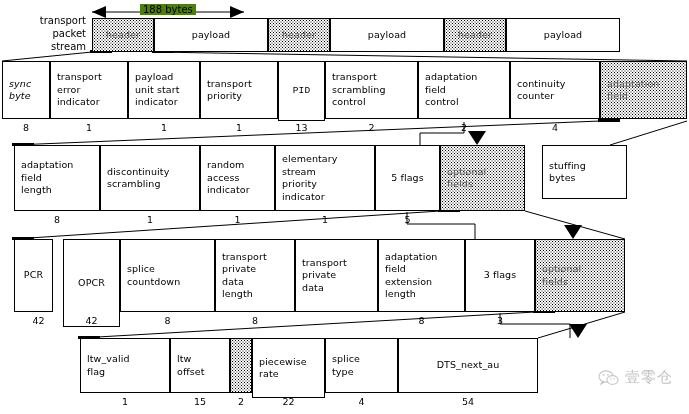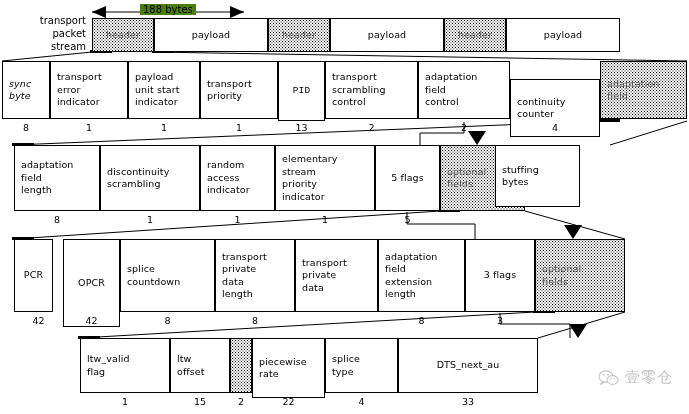--- a/index.html
+++ b/index.html
@@ -147,21 +147,21 @@
 indicator</div>
     <div class="box lbl-left" style="left:200px;top:61px;width:78px;height:58px;">transport
 priority</div>
     <div class="box" style="left:278px;top:61px;width:47px;height:60px;font-family:Liberation Mono, monospace;">PID</div>
     <div class="box lbl-left" style="left:325px;top:61px;width:93px;height:58px;">transport
 scrambling
 control</div>
     <div class="box lbl-left" style="left:418px;top:61px;width:92px;height:58px;">adaptation
 field
 control</div>
-    <div class="box lbl-left" style="left:510px;top:61px;width:90px;height:58px;margin-top:18px;">continuity
+    <div class="box lbl-left" style="left:510px;top:61px;width:90px;height:58px;">continuity
 counter</div>
     <div class="box shaded lbl-left" style="left:600px;top:61px;width:87px;height:58px;">adaptation
 field</div>
 
     <div class="bits" style="left:2px;top:122px;width:48px;">8</div>
     <div class="bits" style="left:50px;top:122px;width:78px;">1</div>
     <div class="bits" style="left:128px;top:122px;width:72px;">1</div>
     <div class="bits" style="left:200px;top:122px;width:78px;">1</div>
     <div class="bits" style="left:278px;top:122px;width:47px;">13</div>
     <div class="bits" style="left:325px;top:122px;width:93px;">2</div>
@@ -178,21 +178,21 @@
     <div class="box lbl-left" style="left:200px;top:145px;width:75px;height:66px;">random
 access
 indicator</div>
     <div class="box lbl-left" style="left:275px;top:145px;width:100px;height:66px;">elementary
 stream
 priority
 indicator</div>
     <div class="box" style="left:375px;top:145px;width:65px;height:66px;">5 flags</div>
     <div class="box shaded lbl-left" style="left:440px;top:145px;width:85px;height:66px;">optional
 fields</div>
-    <div class="box lbl-left" style="left:495px;top:145px;width:85px;height:62px;">stuffing
+    <div class="box lbl-left" style="left:542px;top:145px;width:85px;height:54px;">stuffing
 bytes</div>
 
     <div class="bits" style="left:14px;top:214px;width:86px;">8</div>
     <div class="bits" style="left:100px;top:214px;width:100px;">1</div>
     <div class="bits" style="left:200px;top:214px;width:75px;">1</div>
     <div class="bits" style="left:275px;top:214px;width:100px;">1</div>
     <div class="bits" style="left:375px;top:214px;width:65px;">5</div>
   </div>
 
   <div>
@@ -233,21 +233,21 @@
 rate</div>
     <div class="box lbl-left" style="left:325px;top:338px;width:73px;height:55px;">splice
 type</div>
     <div class="box" style="left:398px;top:338px;width:140px;height:55px;">DTS_next_au</div>
 
     <div class="bits" style="left:80px;top:396px;width:90px;">1</div>
     <div class="bits" style="left:170px;top:396px;width:60px;">15</div>
     <div class="bits" style="left:230px;top:396px;width:22px;">2</div>
     <div class="bits" style="left:252px;top:396px;width:73px;">22</div>
     <div class="bits" style="left:325px;top:396px;width:73px;">4</div>
-    <div class="bits" style="left:398px;top:396px;width:140px;">33</div>
+    <div class="bits" style="left:398px;top:396px;width:140px;">54</div>
   </div>
 
   <div class="watermark" style="left:598px;top:368px;">
     <span style="display:inline-block;width:22px;height:18px;position:relative;">
       <svg viewBox="0 0 22 18" width="22" height="18">
         <ellipse cx="8" cy="7.5" rx="7" ry="5.6" fill="none" stroke="#9a9a9a" stroke-width="1.1"></ellipse>
         <path d="M4.5 12.2 L3 15 L6 13.3 Z" fill="none" stroke="#9a9a9a" stroke-width="1.1"></path>
         <circle cx="5.6" cy="5.8" r="0.9" fill="#9a9a9a"></circle>
         <circle cx="10" cy="5.8" r="0.9" fill="#9a9a9a"></circle>
         <ellipse cx="14.5" cy="11" rx="5.6" ry="4.4" fill="#ffffff" stroke="#9a9a9a" stroke-width="1.1"></ellipse>

